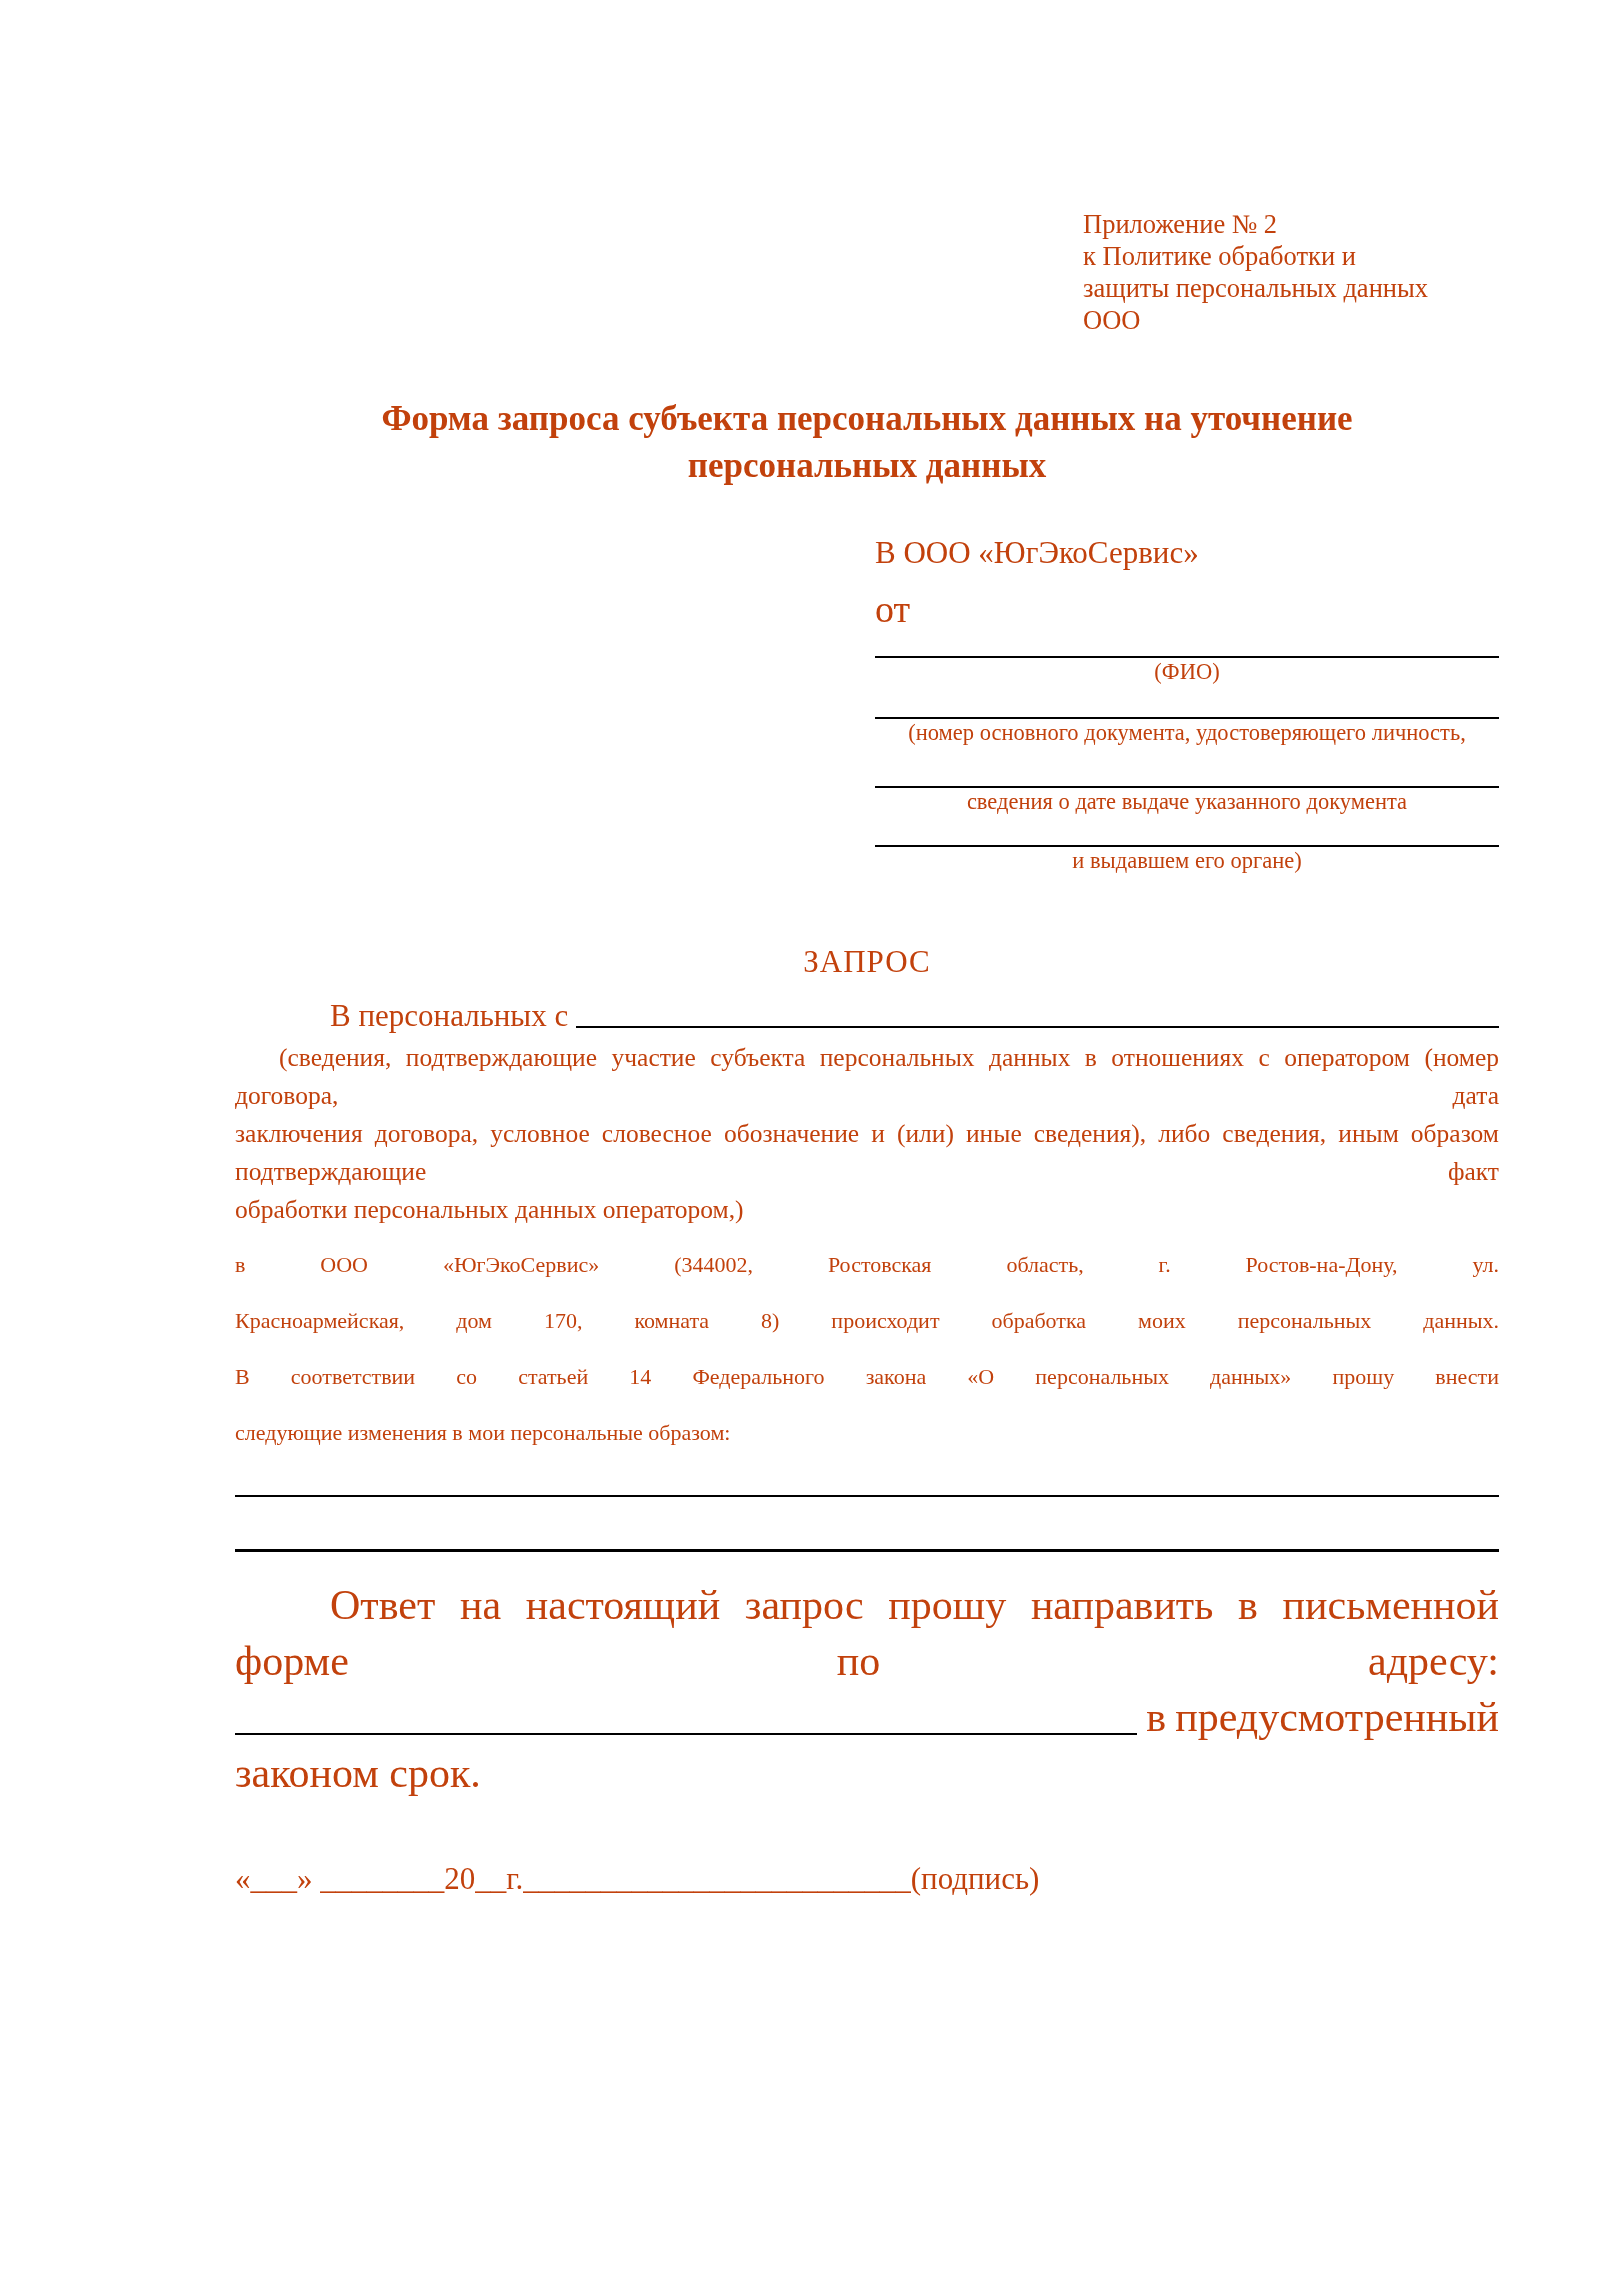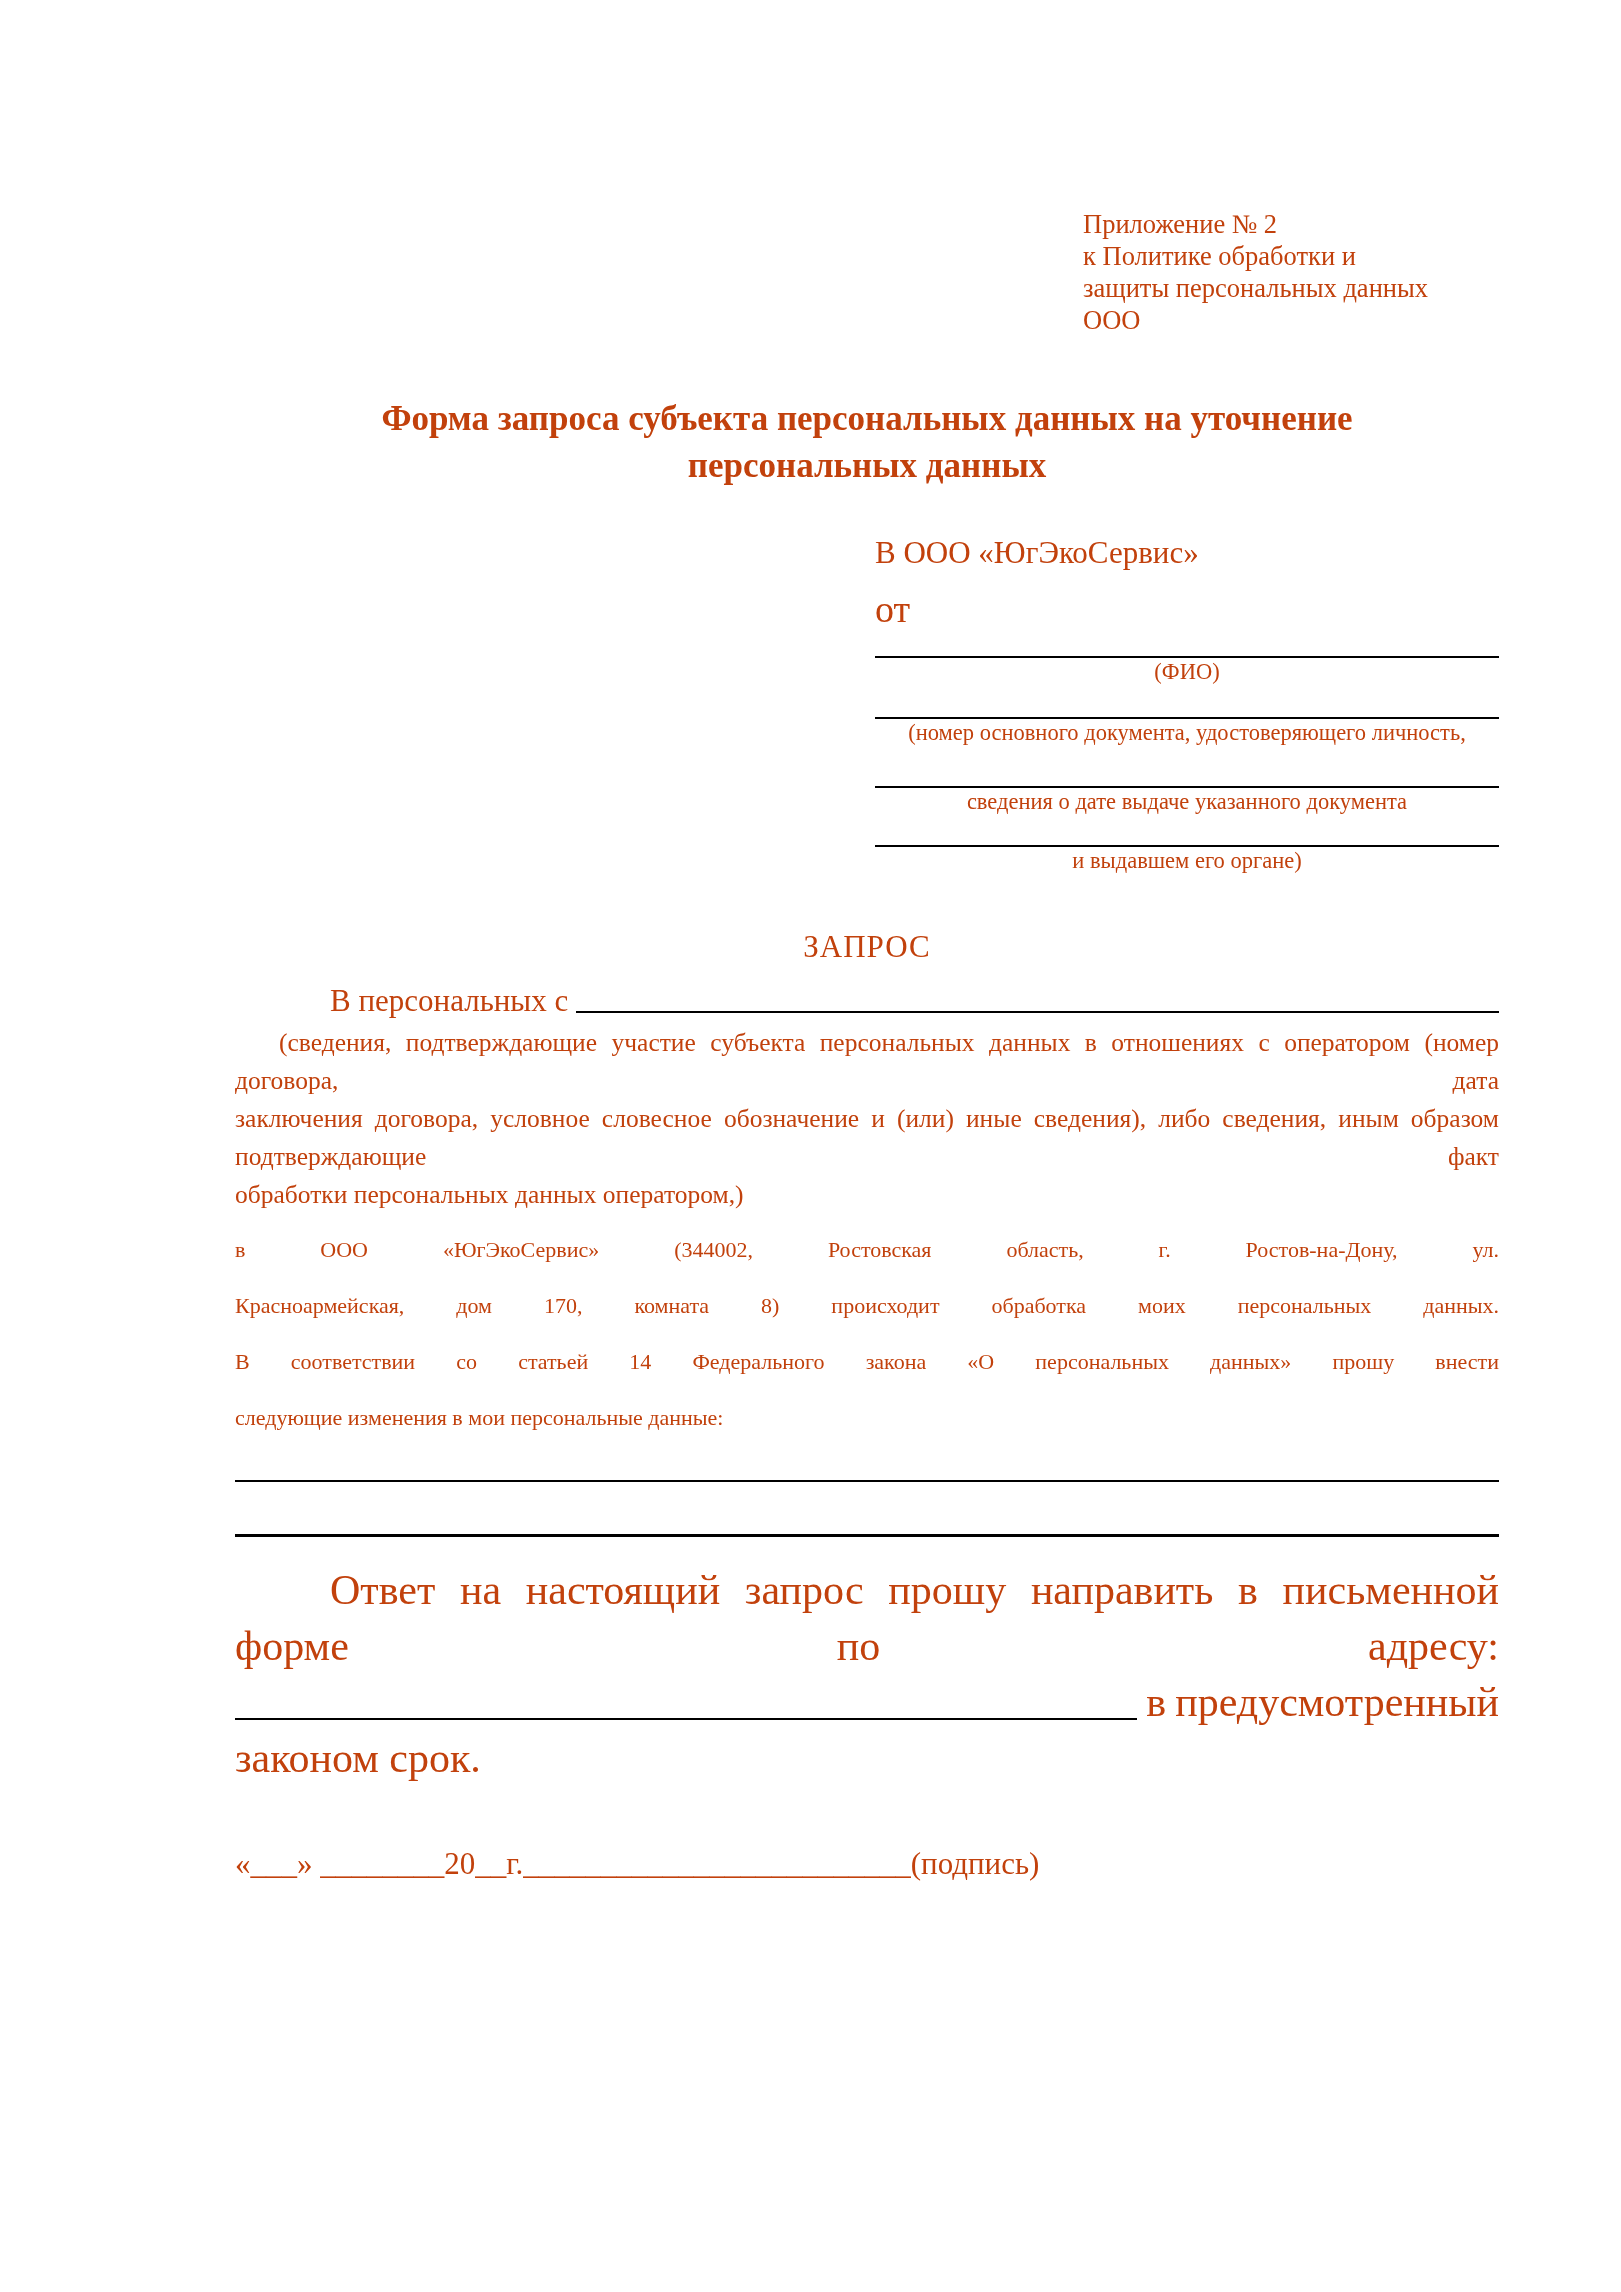--- a/index.html
+++ b/index.html
@@ -21,21 +21,21 @@
   .addressee { margin-left:640px; }
   .addr-to { margin-top:45px; font-size:31px; line-height:37px; }
   .addr-from { margin-top:19.6px; font-size:38px; line-height:37px; }
   .rule { border-bottom:2.9px solid #000; }
   .rule-1 { height:30px; }
   .rule-2 { height:34px; }
   .rule-3 { height:42px; }
   .rule-4 { height:31px; }
   .caption { font-size:22.5px; line-height:27.4px; text-align:center; }
   
-  .zapros { margin-top:54px; font-size:31px; line-height:37px; text-align:center; letter-spacing:1px; }
+  .zapros { margin-top:69px; font-size:31px; line-height:37px; text-align:center; letter-spacing:1px; }
   
   .accordance { margin-top:16.7px; display:flex; font-size:31px; line-height:37px; padding-left:95px; }
   .accordance .lead { white-space:nowrap; }
   .fill { flex:1; border-bottom:2.9px solid #000; align-self:flex-end; margin:0 0 5.9px 7.8px; }
   
   .small-print { margin-top:4.9px; font-size:25.5px; line-height:38px; }
   .sp-first { text-indent:44px; }
   .just { text-align:justify; text-align-last:justify; }
   
   .body-par { margin-top:7.8px; font-size:22px; line-height:56px; }
@@ -92,21 +92,21 @@
   <div class="small-print">
     <div class="sp-first just">(сведения, подтверждающие участие субъекта персональных данных в отношениях с оператором (номер договора, дата</div>
     <div class="just">заключения договора, условное словесное обозначение и (или) иные сведения), либо сведения, иным образом подтверждающие факт</div>
     <div>обработки персональных данных оператором,)</div>
   </div>
 
   <div class="body-par">
     <div class="just">в ООО «ЮгЭкоСервис» (344002, Ростовская область, г. Ростов-на-Дону, ул.</div>
     <div class="just">Красноармейская, дом 170, комната 8) происходит обработка моих персональных данных.</div>
     <div class="just">В соответствии со статьей 14 Федерального закона «О персональных данных» прошу внести</div>
-    <div>следующие изменения в мои персональные данные:</div>
+    <div>следующие изменения в мои персональные образом:</div>
   </div>
 
   <div class="blank-rule r1"></div>
   <div class="blank-rule r2"></div>
 
   <div class="reply">
     <div class="just indent">Ответ на настоящий запрос прошу направить в письменной форме по адресу:</div>
     <div class="reply-line2">
       <span class="fill2"></span>
       <span>в</span>

